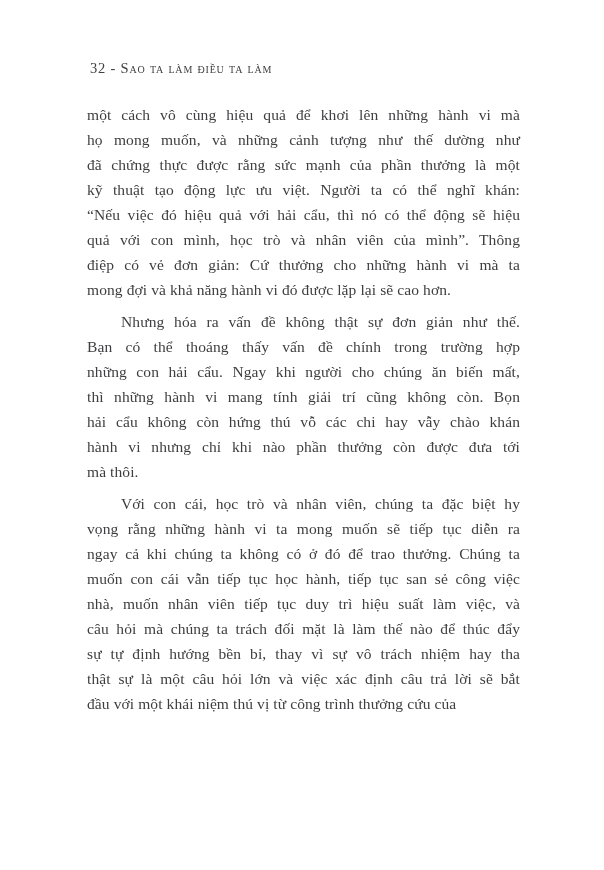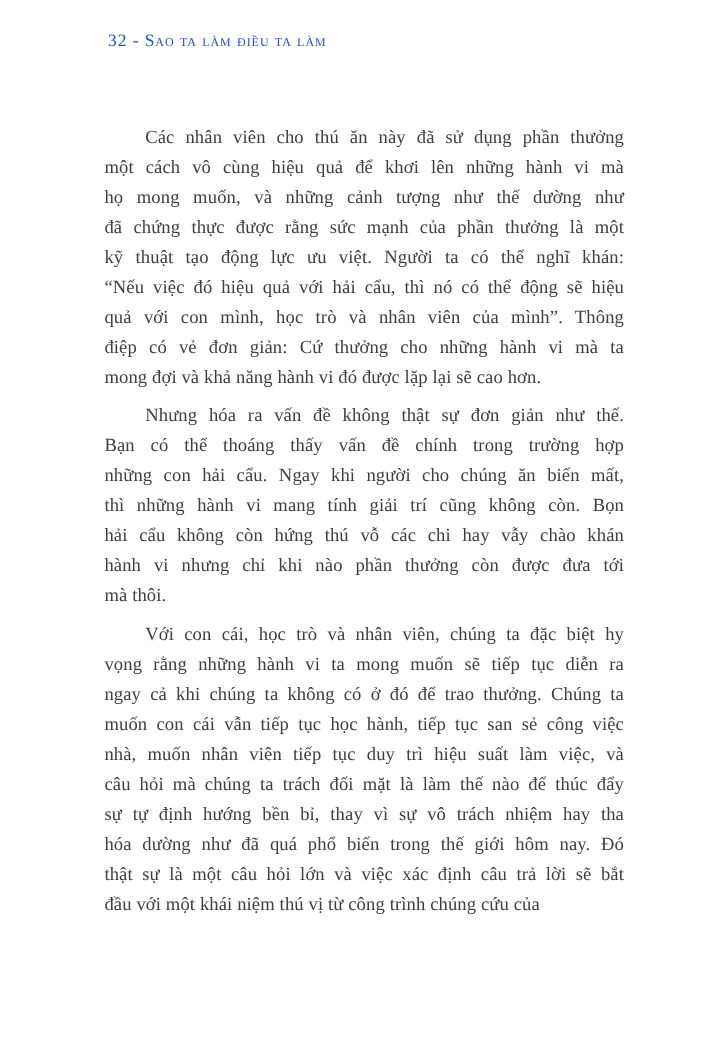--- a/index.html
+++ b/index.html
@@ -11,26 +11,26 @@
     position: relative;
     width: 604px;
     height: 870px;
     background: #ffffff;
     font-family: "Liberation Serif", "DejaVu Serif", serif;
     color: #3e3e40;
     overflow: hidden;
   }
   .running-head {
     position: absolute;
-    top: 26px;
+    top: 60px;
     left: 90px;
     font-size: 14.5px;
     font-variant: small-caps;
     letter-spacing: 0.8px;
-    color: #1d4ed8;
+    color: #404040;
   }
   .body-text {
     position: absolute;
     top: 102px;
     left: 87px;
     width: 433px;
   }
   .paragraph {
     margin: 0 0 7px 0;
     padding: 0;
@@ -55,21 +55,20 @@
 </head>
 <body>
 
 <div class="page">
 
   <div class="running-head">32 - Sao ta làm điều ta làm</div>
 
   <div class="body-text">
 
     <div class="paragraph">
-      <div class="line first">Các nhân viên cho thú ăn này đã sử dụng phần thưởng</div>
       <div class="line">một cách vô cùng hiệu quả để khơi lên những hành vi mà</div>
       <div class="line">họ mong muốn, và những cảnh tượng như thế dường như</div>
       <div class="line">đã chứng thực được rằng sức mạnh của phần thưởng là một</div>
       <div class="line">kỹ thuật tạo động lực ưu việt. Người ta có thể nghĩ khán:</div>
       <div class="line">“Nếu việc đó hiệu quả với hải cẩu, thì nó có thể động sẽ hiệu</div>
       <div class="line">quả với con mình, học trò và nhân viên của mình”. Thông</div>
       <div class="line">điệp có vẻ đơn giản: Cứ thưởng cho những hành vi mà ta</div>
       <div class="line end">mong đợi và khả năng hành vi đó được lặp lại sẽ cao hơn.</div>
     </div>
 
@@ -84,19 +83,18 @@
     </div>
 
     <div class="paragraph">
       <div class="line first">Với con cái, học trò và nhân viên, chúng ta đặc biệt hy</div>
       <div class="line">vọng rằng những hành vi ta mong muốn sẽ tiếp tục diễn ra</div>
       <div class="line">ngay cả khi chúng ta không có ở đó để trao thưởng. Chúng ta</div>
       <div class="line">muốn con cái vẫn tiếp tục học hành, tiếp tục san sẻ công việc</div>
       <div class="line">nhà, muốn nhân viên tiếp tục duy trì hiệu suất làm việc, và</div>
       <div class="line">câu hỏi mà chúng ta trách đối mặt là làm thế nào để thúc đẩy</div>
       <div class="line">sự tự định hướng bền bỉ, thay vì sự vô trách nhiệm hay tha</div>
-      <div class="line">hóa dường như đã quá phổ biến trong thế giới hôm nay. Đó</div>
       <div class="line">thật sự là một câu hỏi lớn và việc xác định câu trả lời sẽ bắt</div>
-      <div class="line end">đầu với một khái niệm thú vị từ công trình chúng cứu của</div>
+      <div class="line end">đầu với một khái niệm thú vị từ công trình thưởng cứu của</div>
     </div>
 
   </div>
 </div>
 
 </body></html>

